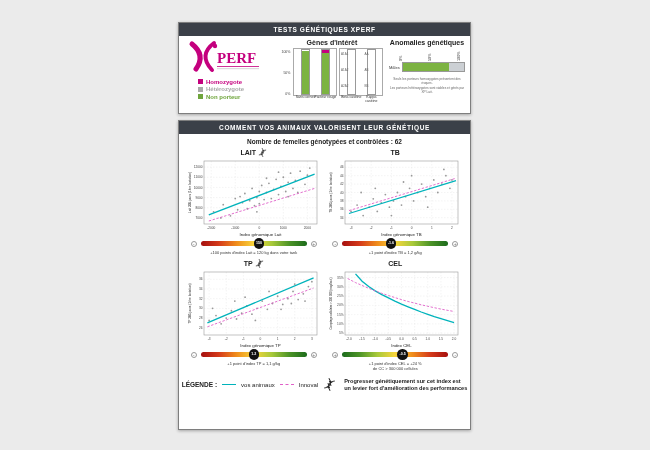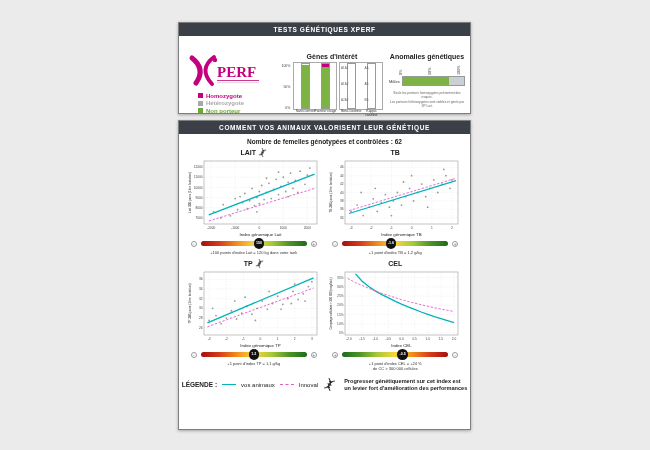--- a/index.html
+++ b/index.html
@@ -3,21 +3,21 @@
 <meta charset="utf-8">
 <style>
   html,body{margin:0;padding:0;}
   body{width:650px;height:450px;background:#ebebeb;font-family:"Liberation Sans",sans-serif;position:relative;overflow:hidden;color:#222;}
   .card{position:absolute;background:#fff;border:1px solid #7e7e7e;box-shadow:0 1px 3px rgba(0,0,0,.3);box-sizing:border-box;}
   #top-card{left:178px;top:22px;width:293px;height:92px;}
   #bottom-card{left:178px;top:120px;width:293px;height:310px;}
   .card-header{height:13px;background:#3b4048;color:#fff;font-size:6.5px;font-weight:bold;letter-spacing:.6px;display:flex;align-items:center;justify-content:center;}
 
   
-  #top-body{display:flex;padding:17px 5px 2px;gap:3px;height:72px;}
+  #top-body{display:flex;padding:3px 5px 2px;gap:3px;height:72px;}
   .logo-col{width:94px;}
   .legend-row{display:flex;align-items:center;gap:3px;font-size:6px;font-weight:bold;margin:1.5px 0 0 14px;}
   .legend-sq{width:5px;height:5px;flex:0 0 auto;}
   .genes-col{width:112px;text-align:center;}
   .sec-title{font-size:7px;font-weight:bold;margin:0 0 2px;}
   .genes-chart{display:flex;justify-content:center;align-items:flex-end;}
   .gy-axis{display:flex;flex-direction:column;justify-content:space-between;height:46px;font-size:3.5px;color:#444;text-align:right;width:11px;padding-right:1px;box-sizing:border-box;}
   .gframe{border:0.5px solid #aaa;padding:0 4px;display:flex;align-items:flex-end;gap:6px;height:46px;margin-left:2px;}
   .gbar-wrap{display:flex;flex-direction:column;align-items:center;width:14px;position:relative;}
   .gbar{width:9px;height:46px;border:0.5px solid #999;position:relative;background:#fff;box-sizing:border-box;}

